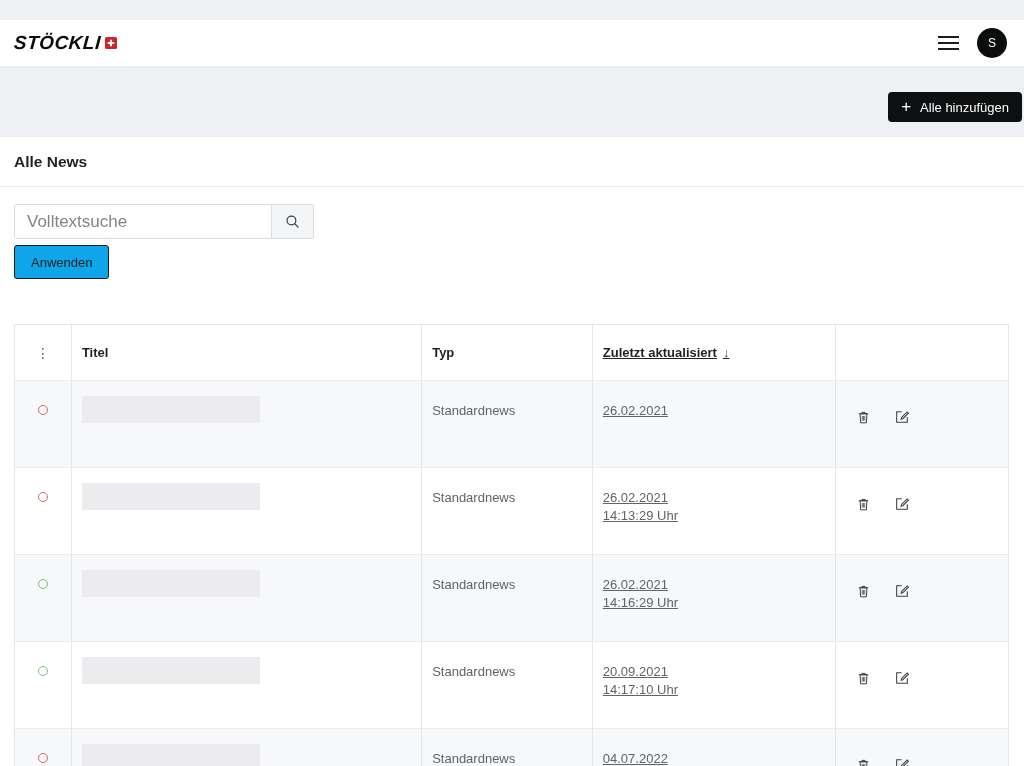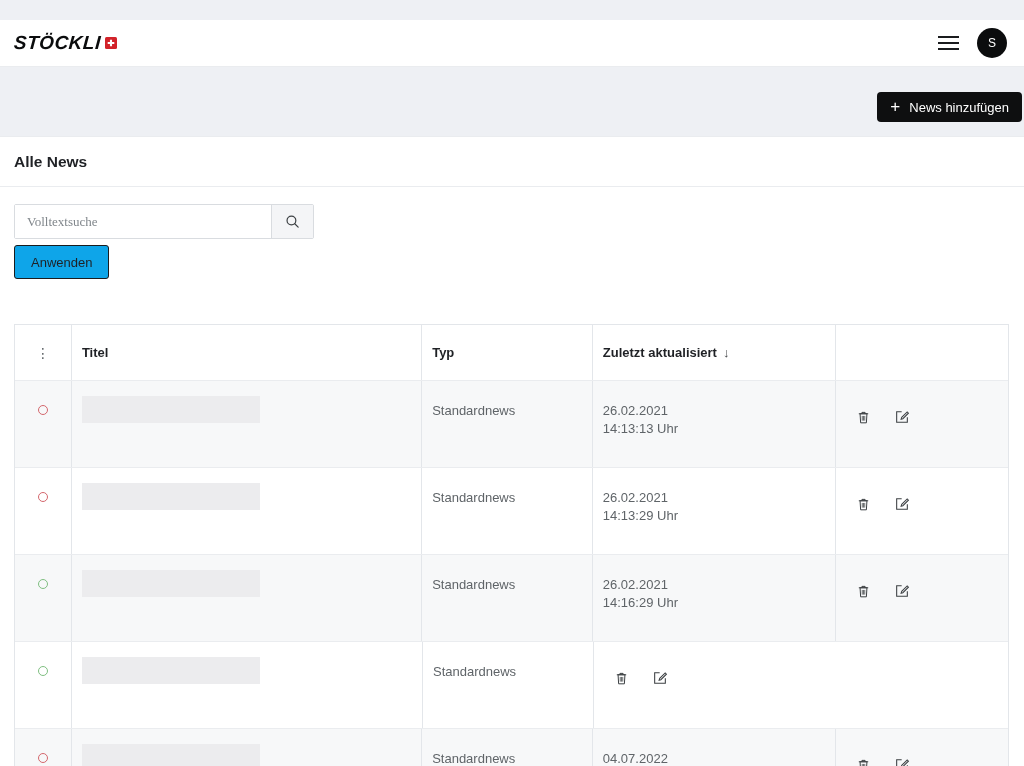--- a/index.html
+++ b/index.html
@@ -41,39 +41,39 @@
             font-size:13px;font-family:inherit;cursor:pointer;}
   .add-news .plus{font-size:17px;font-weight:300;line-height:1;position:relative;top:-1px;}
 
   
   .page-head{padding:16px 14px 15px;border-bottom:1px solid var(--border-light);}
   .page-head h1{font-size:15.5px;font-weight:600;color:var(--text-dark);}
 
   
   .filters{padding:17px 14px 0;}
   .searchbox{display:flex;width:300px;height:35px;border:1px solid #d9dce0;border-radius:2px;background:#fff;}
-  .searchbox input{flex:1;border:none;outline:none;padding:0 12px;font-size:13px;font-family:Liberation Serif, serif;color:var(--text-dark);}
+  .searchbox input{flex:1;border:none;outline:none;padding:0 12px;font-size:17px;font-family:Liberation Sans, sans-serif;color:var(--text-dark);}
   .searchbox input::placeholder{color:#80868b;}
   .search-btn{width:42px;border:none;border-left:1px solid #d9dce0;background:#f4f5f7;cursor:pointer;
               display:flex;align-items:center;justify-content:center;}
   .apply{margin-top:6px;height:34px;padding:0 16px;background:#0ea5e9;border:1.5px solid #1a1c1e;border-radius:3px;
          font-size:13px;font-family:inherit;color:var(--text-dark);cursor:pointer;}
 
   
   .table{margin:45px 15px 0 14px;border:1px solid var(--border);}
   .thead{display:flex;height:55px;background:#fff;}
   .th{display:flex;align-items:center;font-size:13px;font-weight:700;color:var(--text-dark);
       padding-left:10px;border-right:1px solid var(--border);}
   .th:last-child{border-right:none;}
   .kebab{font-size:14px;color:var(--text-gray);font-weight:400;}
   .arrow{font-weight:400;color:#44474a;margin-left:6px;font-size:13px;}
   .c1{width:57px;justify-content:center;padding-left:0;}
   .c2{width:351px;}
   .c3{width:171px;}
-  .c4{width:244px;}
+  .c4{width:244px;text-decoration:underline;}
   .c5{width:172px;}
 
   .tr{display:flex;height:87px;border-top:1px solid var(--border-light);}
   .tr:nth-child(odd){background:var(--row-alt);}
   .td{border-right:1px solid var(--border);font-size:13px;color:var(--text-gray);}
   .td:last-child{border-right:none;}
   .td-menu{display:flex;justify-content:center;padding-top:24px;}
   .dot{width:10px;height:10px;border-radius:50%;border:1.5px solid;}
   .dot.red{border-color:var(--red);}
   .dot.green{border-color:var(--green);}
@@ -107,21 +107,21 @@
       </button>
       <div class="avatar">
         <span>S</span>
       </div>
     </div>
   </header>
 
   <div class="hero">
     <button class="add-news">
       <span class="plus">+</span>
-      <span>News hinzufügen</span>
+      <span>Alle hinzufügen</span>
     </button>
   </div>
 
   <main>
     <div class="page-head">
       <h1>Alle News</h1>
     </div>
 
     <div class="filters">
       <div class="searchbox">
@@ -153,21 +153,20 @@
           <div class="tr">
             <div class="td td-menu c1">
               <span class="dot red"></span>
             </div>
             <div class="td td-title c2">
               <span class="bar"></span>
             </div>
             <div class="td td-type c3">Standardnews</div>
             <div class="td td-updated c4">
               <div>26.02.2021</div>
-              <div>14:13:13 Uhr</div>
             </div>
             <div class="td td-actions c5">
               <button class="icon-btn"><svg width="15" height="17" viewBox="0 0 24 24" fill="none" stroke="#3c4043" stroke-width="1.6">
                   <path d="M4.5 6h15"></path>
                   <path d="M9.5 6V3.8h5V6"></path>
                   <path d="M6.5 6l.9 14.5h9.2L17.5 6z"></path>
                   <path d="M10 9.5v7.5M12 9.5v7.5M14 9.5v7.5" stroke-width="1.2"></path>
                 </svg></button>
               <button class="icon-btn"><svg width="16" height="16" viewBox="0 0 24 24" fill="none" stroke="#3c4043" stroke-width="1.6">
                   <path d="M20 12.5V20H4V4h7.5"></path>
@@ -226,20 +225,24 @@
             </div>
           </div>
           <div class="tr">
             <div class="td td-menu c1">
               <span class="dot green"></span>
             </div>
             <div class="td td-title c2">
               <span class="bar"></span>
             </div>
             <div class="td td-type c3">Standardnews</div>
+            <div class="td td-updated c4">
+              <div>20.09.2021</div>
+              <div>14:17:10 Uhr</div>
+            </div>
             <div class="td td-actions c5">
               <button class="icon-btn"><svg width="15" height="17" viewBox="0 0 24 24" fill="none" stroke="#3c4043" stroke-width="1.6">
                   <path d="M4.5 6h15"></path>
                   <path d="M9.5 6V3.8h5V6"></path>
                   <path d="M6.5 6l.9 14.5h9.2L17.5 6z"></path>
                   <path d="M10 9.5v7.5M12 9.5v7.5M14 9.5v7.5" stroke-width="1.2"></path>
                 </svg></button>
               <button class="icon-btn"><svg width="16" height="16" viewBox="0 0 24 24" fill="none" stroke="#3c4043" stroke-width="1.6">
                   <path d="M20 12.5V20H4V4h7.5"></path>
                   <path d="M11.5 12.7l8.3-8.3 1.8 1.8-8.3 8.3-2.6.8z"></path>

